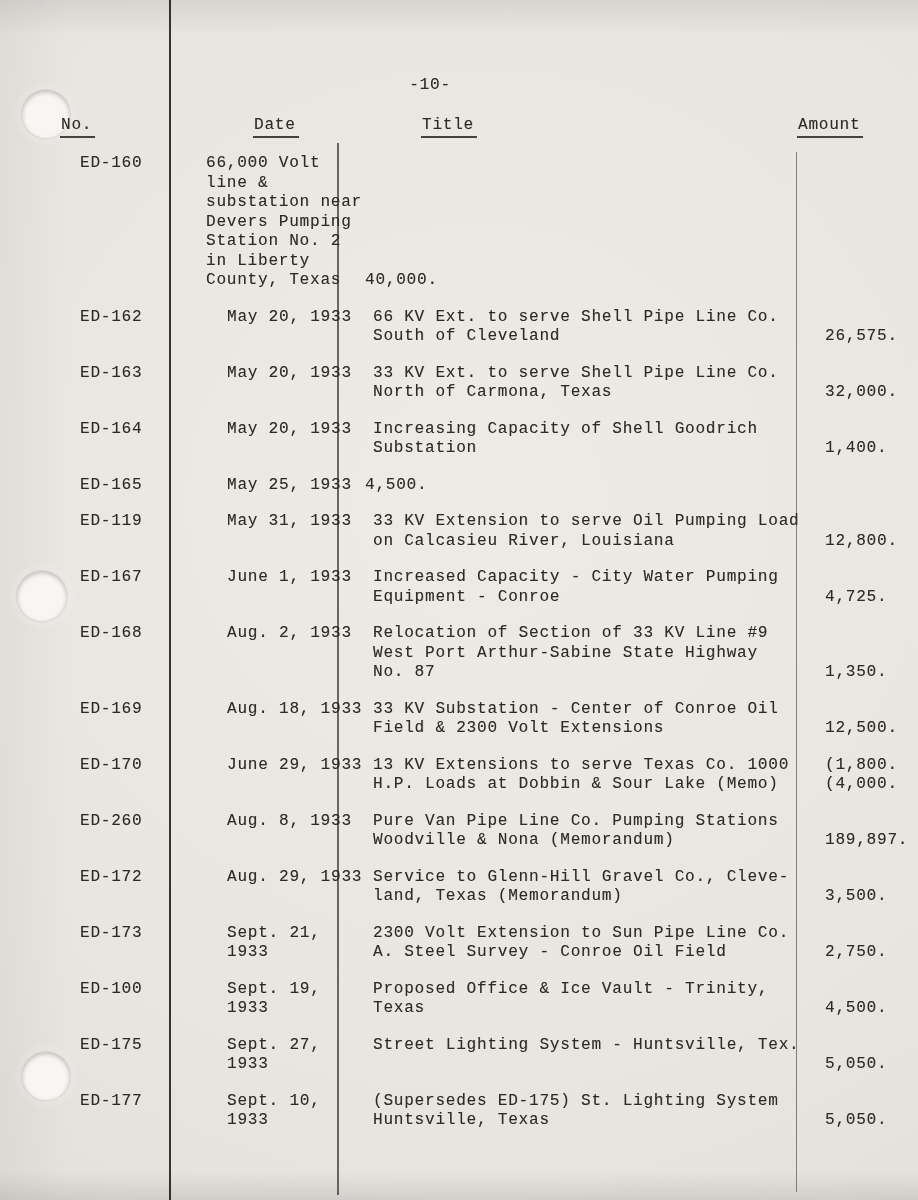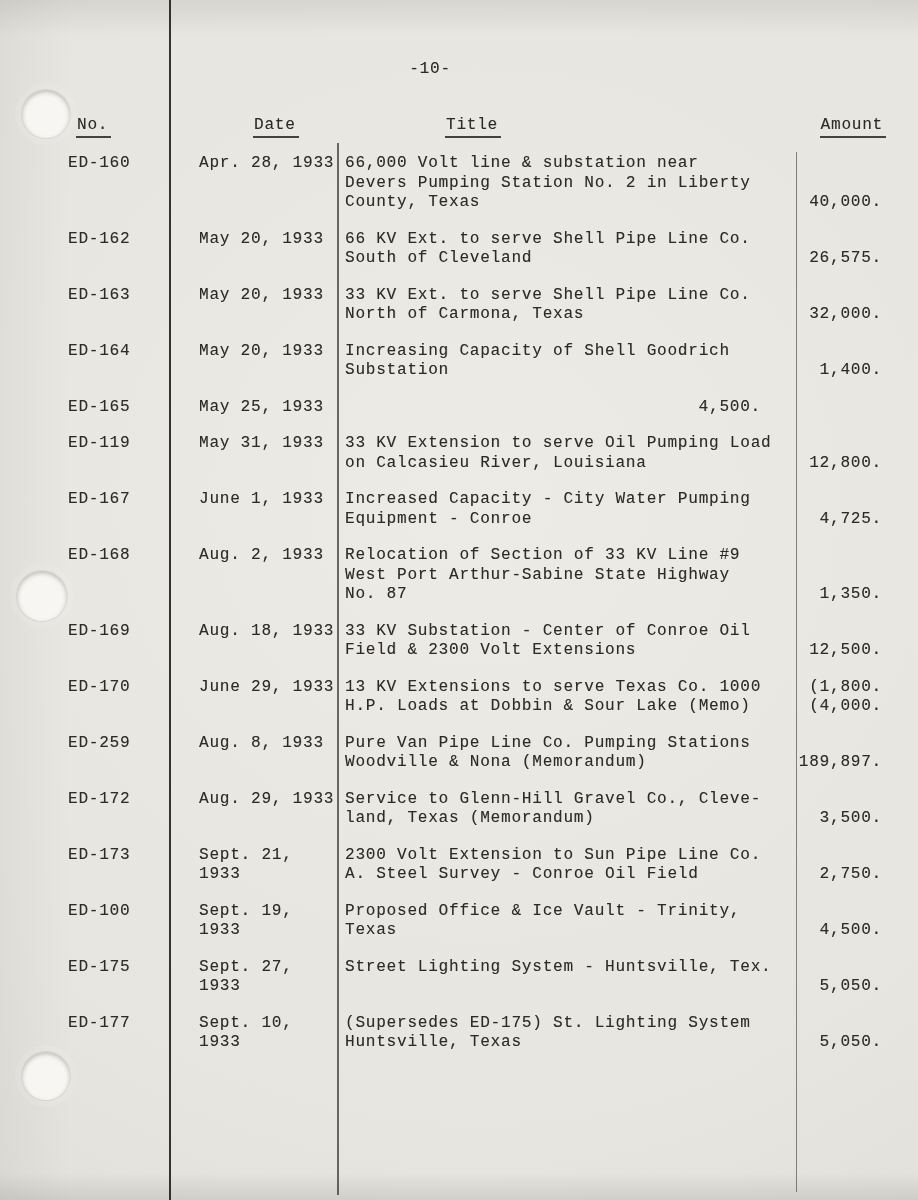--- a/index.html
+++ b/index.html
@@ -36,44 +36,44 @@
   .hole-2 { left:17px; top:571px; width:50px; height:50px; }
   .hole-3 { left:22px; top:1052px; width:48px; height:48px; }
 
   
   .vline { position:absolute; }
   .vline-left { left:169px; top:0; width:2px; height:1200px; background:rgba(22,20,18,0.85); }
   .vline-mid  { left:337px; top:143px; width:2px; height:1052px; background:rgba(35,33,30,0.65); }
   .vline-amt  { left:796px; top:152px; width:1px; height:1040px; background:rgba(45,43,40,0.55); }
 
   .page-number {
-    position:absolute; top:60px; left:345px; width:170px;
+    position:absolute; top:76px; left:345px; width:170px;
     text-align:center;
   }
 
   
   .grid { display:grid; grid-template-columns:170px 167px 460px 121px; }
-  .c-no     { padding-left:68px; }
+  .c-no     { padding-left:52px; }
   .c-date   { padding-left:29px; }
   .c-title  { padding-left:8px; padding-right:2px; white-space:pre-line; }
-  .c-amount { text-align:right; padding-right:36px; white-space:pre-line; align-self:end; }
+  .c-amount { padding-right:36px; white-space:pre-line; align-self:end; }
 
   .thead { position:absolute; top:116px; left:0; width:918px; }
   .h {
     display:inline-block;
     border-bottom:2px solid rgba(40,38,34,0.85);
     padding:0 3px 2px 1px;
   }
   .h-no    { margin-left:8px; }
   .h-date  { margin-left:54px; }
-  .h-title { margin-left:100px; }
+  .h-title { margin-left:76px; }
   .c-amount .h { margin-right:-4px; }
 
   .tbody { position:absolute; top:154px; left:0; width:918px; }
-  .row { margin-bottom:17px; line-height:19.5px; }
+  .row { margin-bottom:17px; line-height:19.5px;margin-left:28px; }
 </style>
 </head>
 <body>
 
 <div class="page">
 
   <div class="hole hole-1"></div>
   <div class="hole hole-2"></div>
   <div class="hole hole-3"></div>
 
@@ -86,21 +86,20 @@
   <div class="thead grid">
     <div class="c-no"><span class="h h-no">No.</span></div>
     <div class="c-date"><span class="h h-date">Date</span></div>
     <div class="c-title"><span class="h h-title">Title</span></div>
     <div class="c-amount"><span class="h">Amount</span></div>
   </div>
 
   <div class="tbody" id="rows">
     <div class="row grid">
       <div class="c-no">ED-160</div>
-      <div class="c-date">Apr. 28, 1933</div>
       <div class="c-title">66,000 Volt line &amp; substation near
 Devers Pumping Station No. 2 in Liberty
 County, Texas</div>
       <div class="c-amount">40,000.</div>
     </div>
 
     <div class="row grid">
       <div class="c-no">ED-162</div>
       <div class="c-date">May 20, 1933</div>
       <div class="c-title">66 KV Ext. to serve Shell Pipe Line Co.
@@ -166,21 +165,21 @@
     <div class="row grid">
       <div class="c-no">ED-170</div>
       <div class="c-date">June 29, 1933</div>
       <div class="c-title">13 KV Extensions to serve Texas Co. 1000
 H.P. Loads at Dobbin &amp; Sour Lake (Memo)</div>
       <div class="c-amount">(1,800.
 (4,000.</div>
     </div>
 
     <div class="row grid">
-      <div class="c-no">ED-259</div>
+      <div class="c-no">ED-260</div>
       <div class="c-date">Aug. 8, 1933</div>
       <div class="c-title">Pure Van Pipe Line Co. Pumping Stations
 Woodville &amp; Nona (Memorandum)</div>
       <div class="c-amount">189,897.</div>
     </div>
 
     <div class="row grid">
       <div class="c-no">ED-172</div>
       <div class="c-date">Aug. 29, 1933</div>
       <div class="c-title">Service to Glenn-Hill Gravel Co., Cleve-

